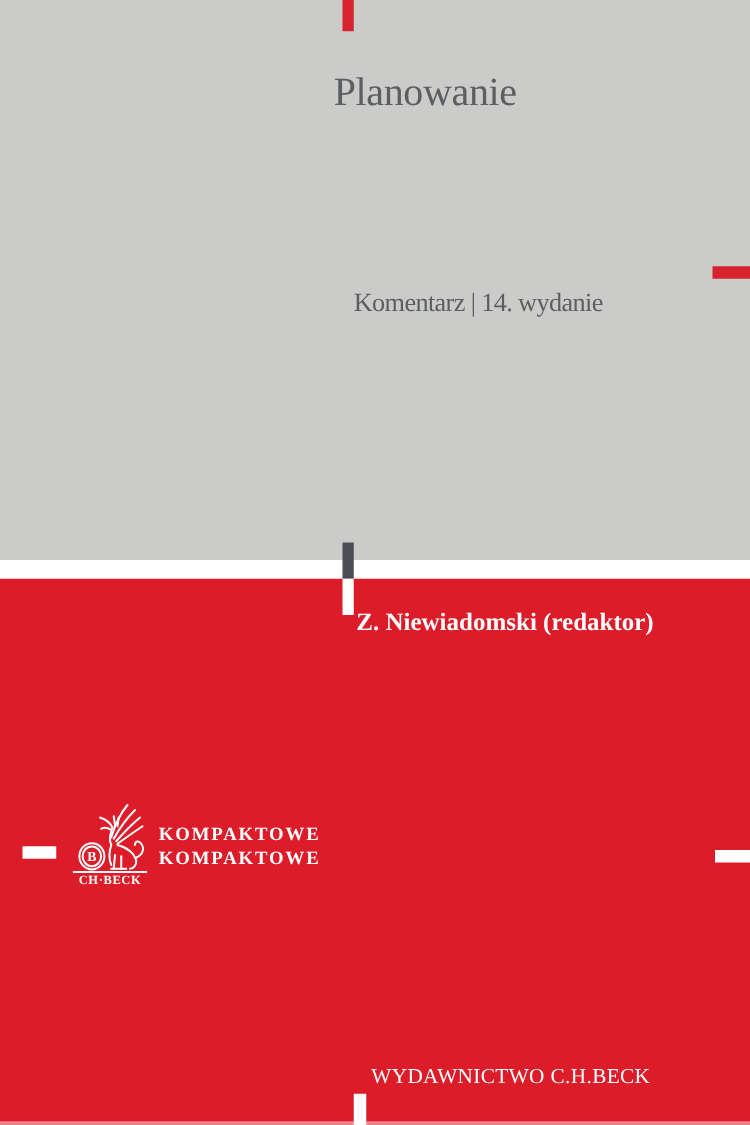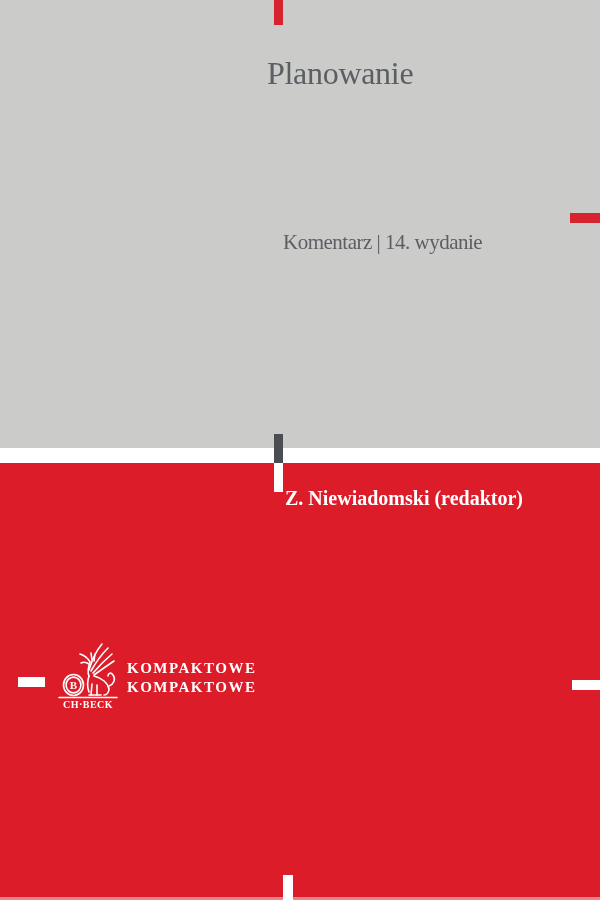--- a/index.html
+++ b/index.html
@@ -107,17 +107,18 @@
     </g>
     <line class="stroke" x1="3" y1="57.5" x2="61" y2="57.5" stroke-width="1.2"></line>
     <text x="32" y="67.5" font-size="10" font-weight="bold" letter-spacing="0.5" text-anchor="middle">CH·BECK</text>
   </svg>
 
   <div class="series">
     <div>KOMPAKTOWE</div>
     <div>KOMPAKTOWE</div>
   </div>
 
+  <div class="footer">WYDAWNICTWO C.H.BECK</div>
 
   <div class="bottom-accent"></div>
   <div class="bottom-edge"></div>
 
 </div>
 
 </body></html>

